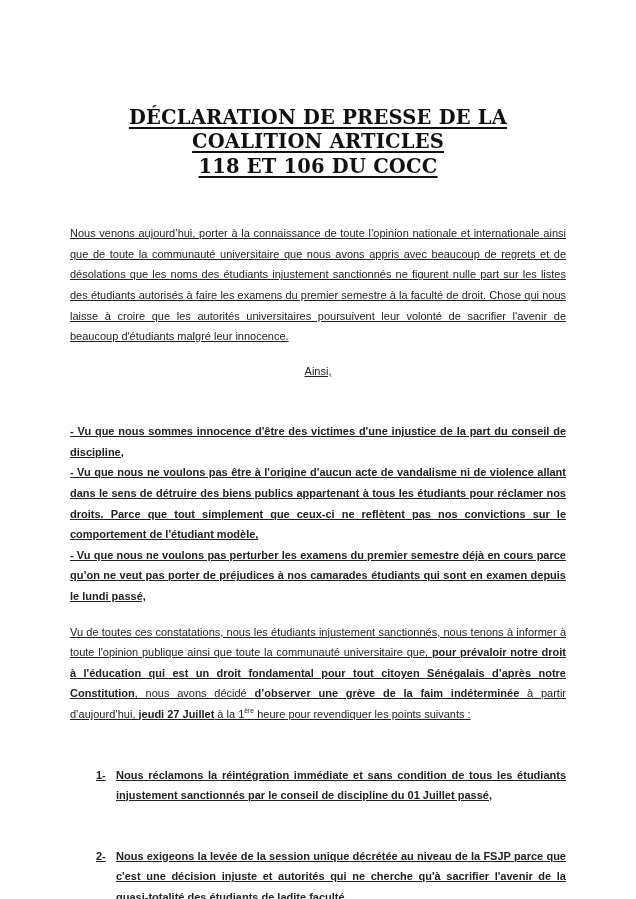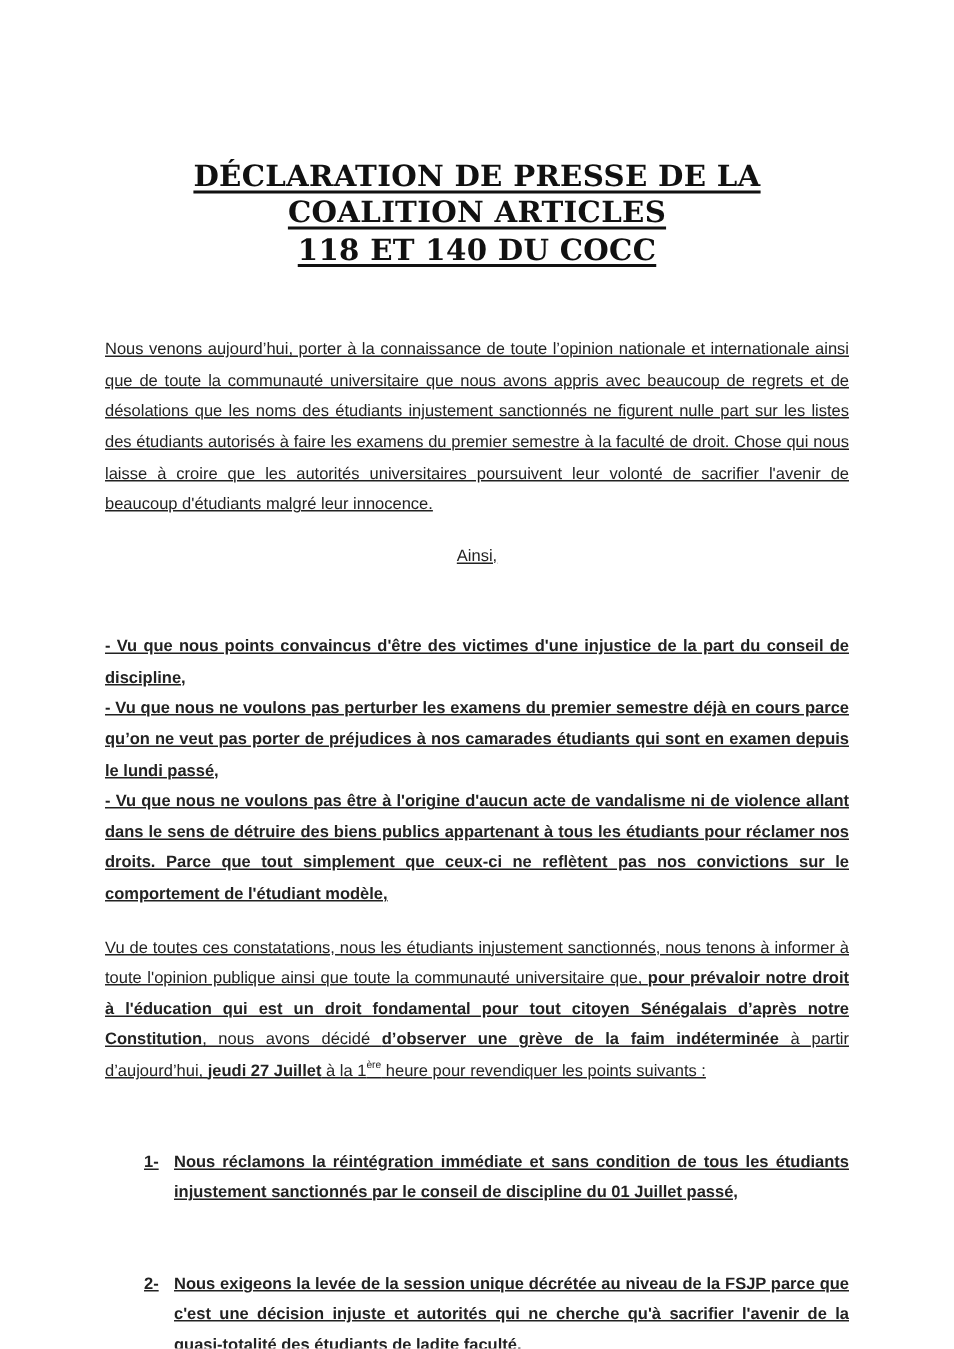--- a/index.html
+++ b/index.html
@@ -54,31 +54,31 @@
   .demand-text { flex: 1; text-align: justify; }
   sup { font-size: 0.62em; vertical-align: super; line-height: 0; }
 </style>
 </head>
 <body>
 
 <div class="page">
 
   <h1 class="doc-title">
     <span class="t-line">DÉCLARATION DE PRESSE DE LA COALITION ARTICLES</span><br>
-    <span class="t-line">118 ET 140 DU COCC</span>
+    <span class="t-line">118 ET 106 DU COCC</span>
   </h1>
 
   <p class="body-text para">Nous venons aujourd’hui, porter à la connaissance de toute l’opinion nationale et internationale ainsi que de toute la communauté universitaire que nous avons appris avec beaucoup de regrets et de désolations que les noms des étudiants injustement sanctionnés ne figurent nulle part sur les listes des étudiants autorisés à faire les examens du premier semestre à la faculté de droit. Chose qui nous laisse à croire que les autorités universitaires poursuivent leur volonté de sacrifier l'avenir de beaucoup d'étudiants malgré leur innocence.</p>
 
   <p class="body-text ainsi">Ainsi,</p>
 
   <div class="bullets">
-    <p class="body-text bullet">- Vu que nous points convaincus d'être des victimes d'une injustice de la part du conseil de discipline,</p>
+    <p class="body-text bullet">- Vu que nous sommes innocence d'être des victimes d'une injustice de la part du conseil de discipline,</p>
+    <p class="body-text bullet">- Vu que nous ne voulons pas être à l'origine d'aucun acte de vandalisme ni de violence allant dans le sens de détruire des biens publics appartenant à tous les étudiants pour réclamer nos droits. Parce que tout simplement que ceux-ci ne reflètent pas nos convictions sur le comportement de l'étudiant modèle,</p>
     <p class="body-text bullet">- Vu que nous ne voulons pas perturber les examens du premier semestre déjà en cours parce qu’on ne veut pas porter de préjudices à nos camarades étudiants qui sont en examen depuis le lundi passé,</p>
-    <p class="body-text bullet">- Vu que nous ne voulons pas être à l'origine d'aucun acte de vandalisme ni de violence allant dans le sens de détruire des biens publics appartenant à tous les étudiants pour réclamer nos droits. Parce que tout simplement que ceux-ci ne reflètent pas nos convictions sur le comportement de l'étudiant modèle,</p>
   </div>
 
   <p class="body-text para"><span>Vu de toutes ces constatations, nous les étudiants injustement sanctionnés, nous tenons à informer à toute l'opinion publique ainsi que toute la communauté universitaire que, </span><span class="mixed-bold">pour prévaloir notre droit à l'éducation qui est un droit fondamental pour tout citoyen Sénégalais d’après notre Constitution</span><span>, nous avons décidé </span><span class="mixed-bold">d’observer une grève de la faim indéterminée</span><span> à partir d’aujourd’hui, </span><span class="mixed-bold">jeudi 27 Juillet</span><span> à la 1</span><sup>ère</sup><span> heure pour revendiquer les points suivants :</span></p>
 
   <div class="demands">
     <div class="demand">
       <span class="demand-num body-text">1-</span>
       <span class="demand-text body-text">Nous réclamons la réintégration immédiate et sans condition de tous les étudiants injustement sanctionnés par le conseil de discipline du 01 Juillet passé,</span>
     </div>
     <div class="demand">

